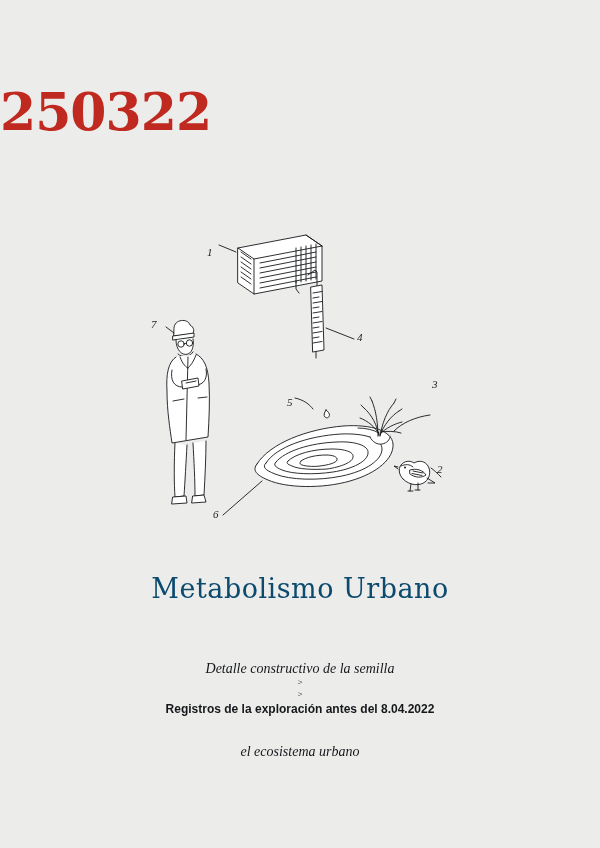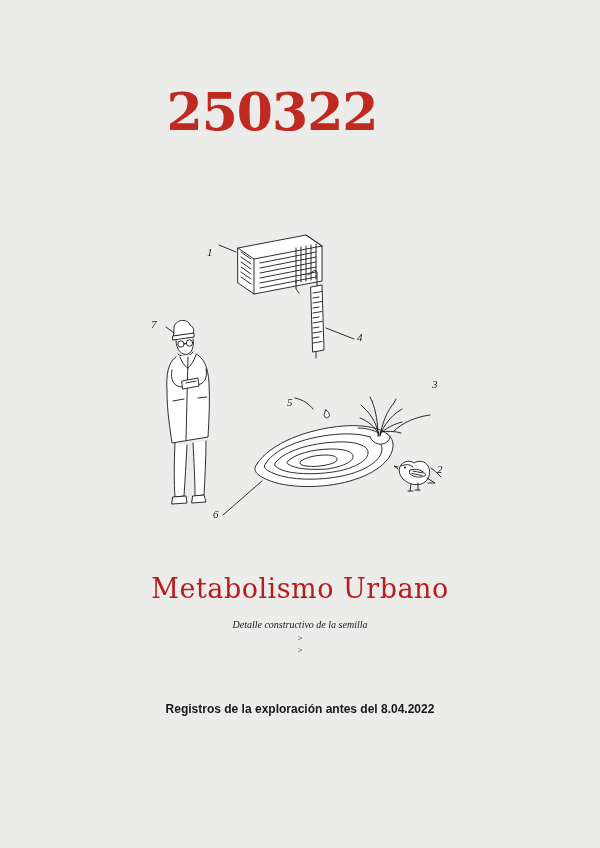--- a/index.html
+++ b/index.html
@@ -18,21 +18,20 @@
     width: 600px;
     height: 848px;
     background: #ececeb;
     overflow: hidden;
   }
   .poster-number {
     position: absolute;
     top: 86px;
     left: 0;
     width: 544px;
-    text-align: center;
     font-family: "DejaVu Serif", serif;
     font-weight: 700;
     font-size: 52px;
     letter-spacing: -1px;
     color: #c0291f;
     line-height: 1;
   }
   .illustration {
     position: absolute;
     top: 215px;
@@ -60,35 +59,36 @@
 
   .title {
     position: absolute;
     top: 573px;
     left: 0;
     width: 600px;
     text-align: center;
     font-family: "DejaVu Serif", serif;
     font-size: 27px;
     letter-spacing: 0.5px;
-    color: #b91c1c;
+    color: #0c4a6e;
   }
   .subtitle-block {
     position: absolute;
     top: 617px;
     left: 0;
     width: 600px;
     text-align: center;
     color: #15171a;
   }
   .subtitle-line {
     font-family: "Liberation Serif", serif;
     font-style: italic;
-    font-size: 10px;
+    font-size: 14px;
     line-height: 15px;
+    margin-top: 44px;
   }
   .subtitle-sep {
     font-family: "Liberation Serif", serif;
     font-size: 9px;
     line-height: 12px;
     color: #15171a;
   }
   .footnote {
     position: absolute;
     top: 702px;
@@ -224,17 +224,18 @@
   <div class="callout c5">5</div>
   <div class="callout c6">6</div>
   <div class="callout c7">7</div>
 
   <div class="title">Metabolismo Urbano</div>
 
   <div class="subtitle-block">
     <div class="subtitle-line">Detalle constructivo de la semilla</div>
     <div class="subtitle-sep">&gt;</div>
     <div class="subtitle-sep">&gt;</div>
+    <div class="subtitle-line">el ecosistema urbano</div>
   </div>
 
   <div class="footnote">Registros de la exploración antes del 8.04.2022</div>
 
 </div>
 
 </body></html>

